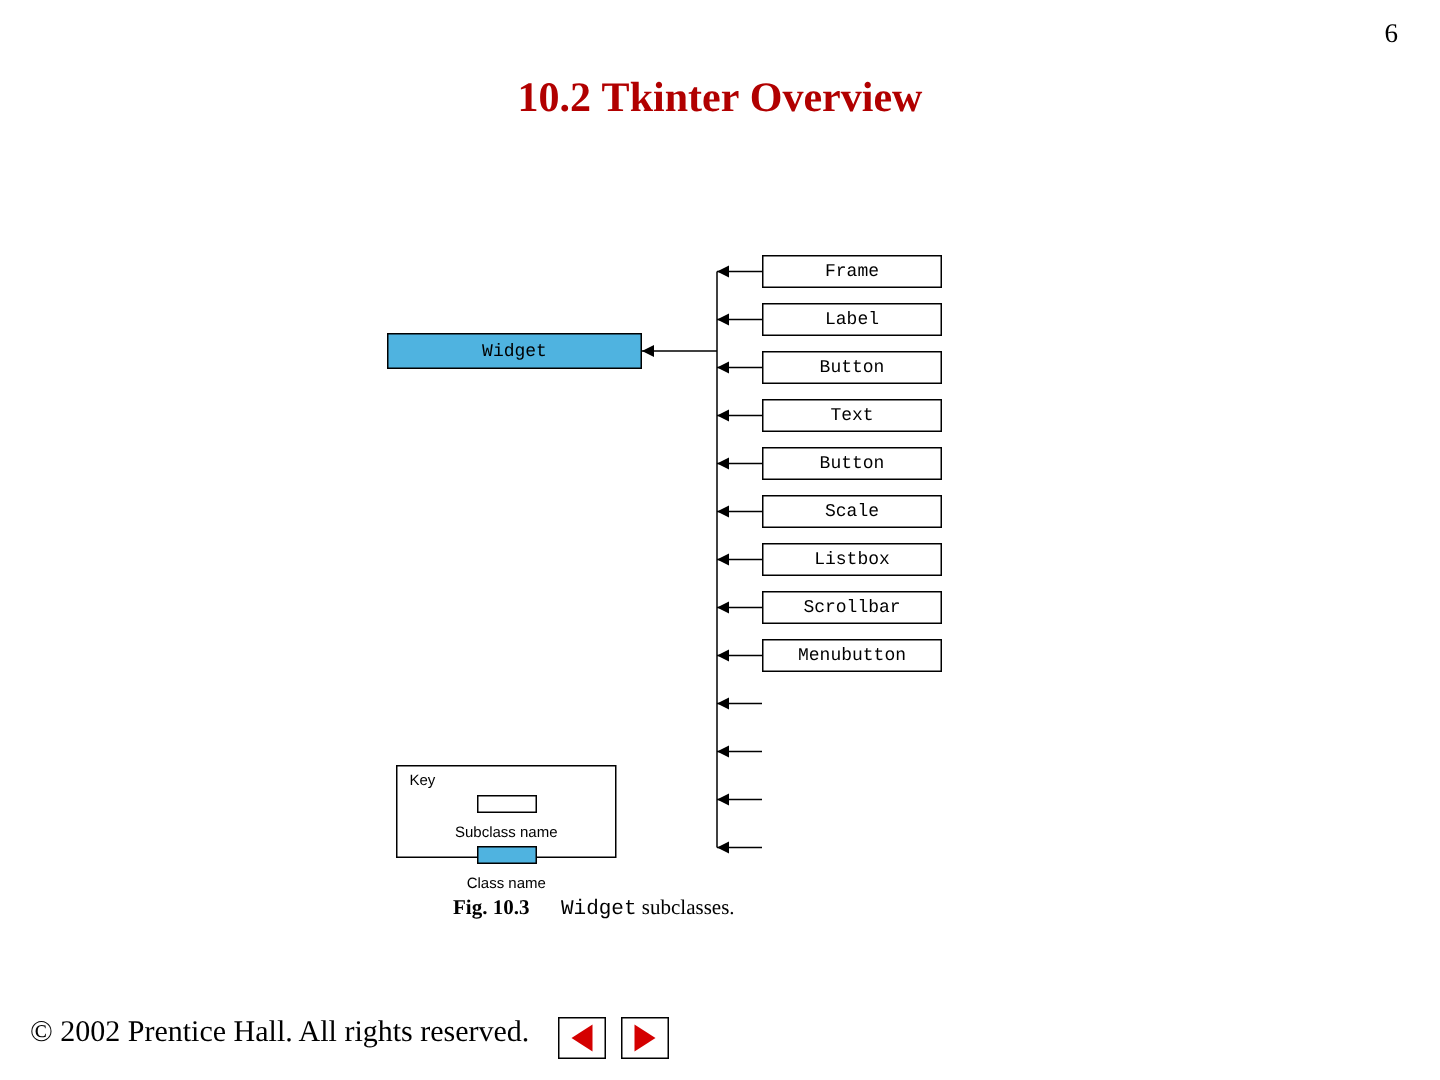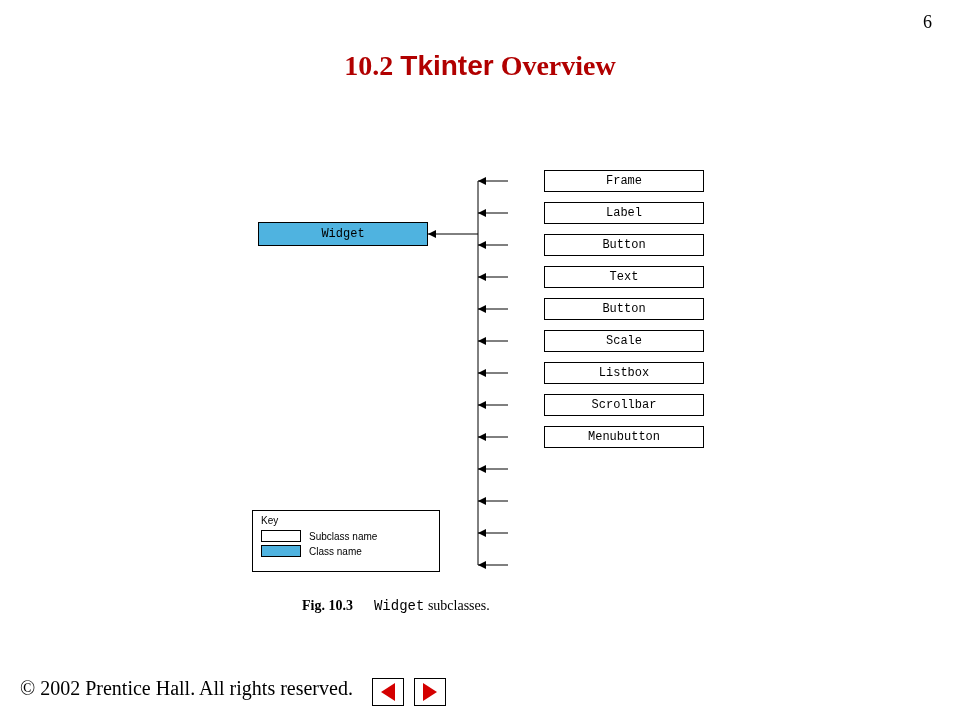--- a/index.html
+++ b/index.html
@@ -22,21 +22,21 @@
       position: absolute;
       top: 50px;
       left: 0;
       width: 100%;
       text-align: center;
       font-size: 28px;
       font-weight: bold;
       color: #b10000;
     }
     .title .mono {
-      font-family: Liberation Sans, sans-serif;
+      font-family: Liberation Serif, serif;
       text-align: right;
     }
 
     .diagram {
       position: absolute;
       top: 170px;
       left: 0;
       width: 960px;
       height: 440px;
     }
@@ -55,62 +55,62 @@
       line-height: 22px;
     }
 
     .subclass-col {
       position: absolute;
       left: 508px;
       top: 0;
       width: 136px;
     }
     .subclass-box {
-      width: 160px;
+      width: 120px;
       height: 22px;
       border: 1px solid #000;
       margin-bottom: 10px;
       text-align: center;
       font-family: "Courier New", Courier, monospace;
       font-size: 12px;
       line-height: 20px;
       background: #fff;
-      margin-left: 36px;
     }
 
     
     .arrows-svg {
       position: absolute;
       left: 0;
       top: 0;
       width: 960px;
       height: 440px;
       pointer-events: none;
     }
 
     .key-panel {
       position: absolute;
-      left: 252px;
+      left: 264px;
       top: 340px;
-      width: 188px;
+      width: 147px;
       height: 62px;
       border: 1px solid #000;
       font-size: 10px;
       font-family: Arial, Helvetica, sans-serif;
       padding: 4px 8px;
     }
     .key-title {
       font-size: 10px;
       margin-bottom: 4px;
     }
     .key-row {
       display: flex;
       align-items: center;
       gap: 8px;
       margin-top: 3px;
+      flex-direction: column;
     }
     .key-swatch {
       width: 40px;
       height: 12px;
       border: 1px solid #000;
       flex: none;
     }
     .key-swatch.white { background: #fff; }
     .key-swatch.blue { background: #4fb3e0; }
 

